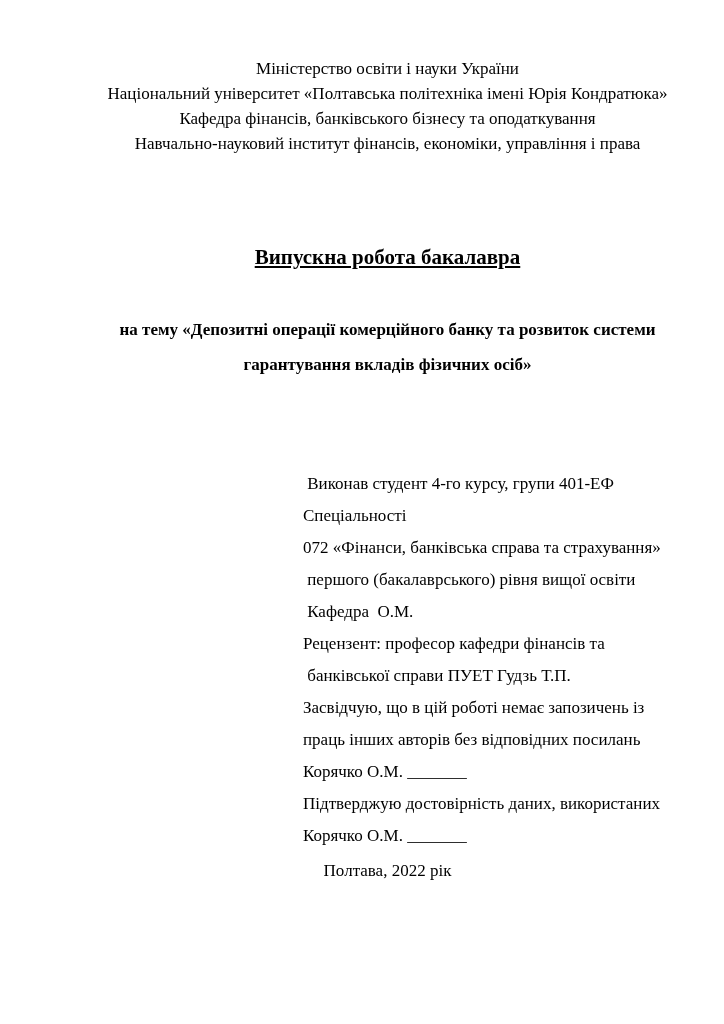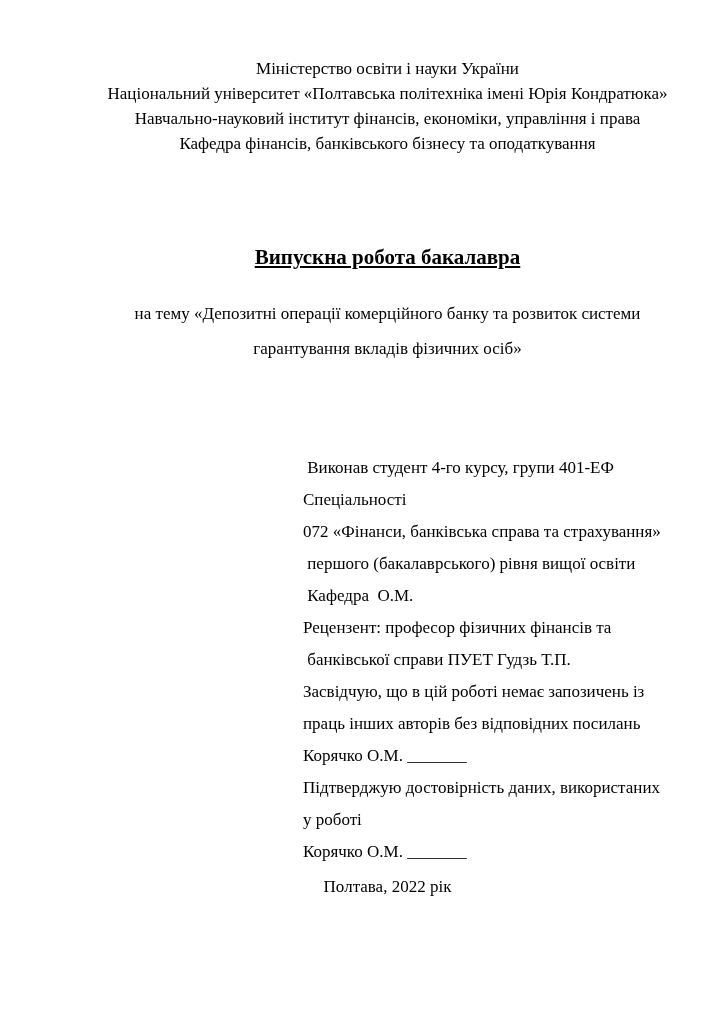--- a/index.html
+++ b/index.html
@@ -30,22 +30,22 @@
   .title {
     margin-top: 86px;
     text-align: center;
     font-weight: bold;
     font-size: 21px;
     line-height: 30px;
     white-space: nowrap;
     text-decoration: underline;
   }
   .theme {
-    margin-top: 24px;
-    font-weight: normal;
+    margin-top: 40px;
+    font-weight: bold;
     font-size: 17px;
   }
   .theme-line {
     text-align: center;
     line-height: 35px;
     white-space: nowrap;
   }
   .details {
     margin-top: 86px;
     margin-left: 200px;
@@ -64,42 +64,41 @@
   }
 </style>
 </head>
 <body>
 
 <div class="page">
 
   <div>
     <div class="header-line">Міністерство освіти і науки України</div>
     <div class="header-line">Національний університет «Полтавська політехніка імені Юрія Кондратюка»</div>
+    <div class="header-line">Кафедра фінансів, банківського бізнесу та оподаткування</div>
     <div class="header-line">Навчально-науковий інститут фінансів, економіки, управління і права</div>
-    <div class="header-line">Кафедра фінансів, банківського бізнесу та оподаткування</div>
   </div>
 
   <div class="title">Випускна робота бакалавра</div>
 
   <div class="theme">
     <div class="theme-line">на тему «Депозитні операції комерційного банку та розвиток системи</div>
     <div class="theme-line">гарантування вкладів фізичних осіб»</div>
   </div>
 
   <div class="details">
     <div class="details-line"> Виконав студент 4-го курсу, групи 401-ЕФ</div>
     <div class="details-line">Спеціальності</div>
     <div class="details-line">072 «Фінанси, банківська справа та страхування»</div>
     <div class="details-line"> першого (бакалаврського) рівня вищої освіти</div>
     <div class="details-line"> Кафедра  О.М.</div>
-    <div class="details-line">Рецензент: професор фізичних фінансів та</div>
+    <div class="details-line">Рецензент: професор кафедри фінансів та</div>
     <div class="details-line"> банківської справи ПУЕТ Гудзь Т.П.</div>
     <div class="details-line">Засвідчую, що в цій роботі немає запозичень із</div>
     <div class="details-line">праць інших авторів без відповідних посилань</div>
     <div class="details-line">Корячко О.М. _______</div>
     <div class="details-line">Підтверджую достовірність даних, використаних</div>
-    <div class="details-line">у роботі</div>
     <div class="details-line">Корячко О.М. _______</div>
   </div>
 
   <div class="footer-line">Полтава, 2022 рік</div>
 
 </div>
 
 </body></html>

